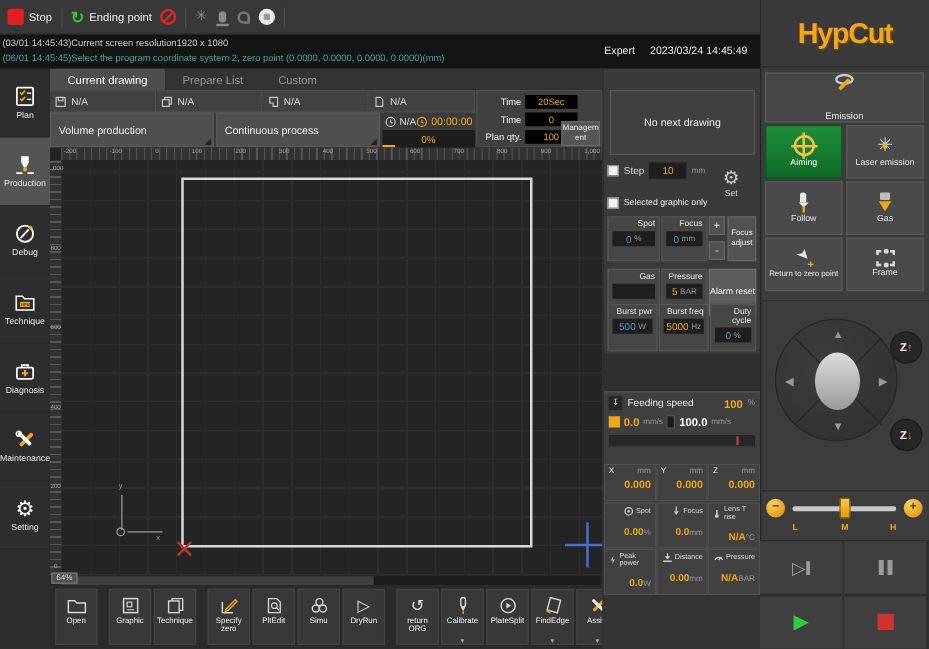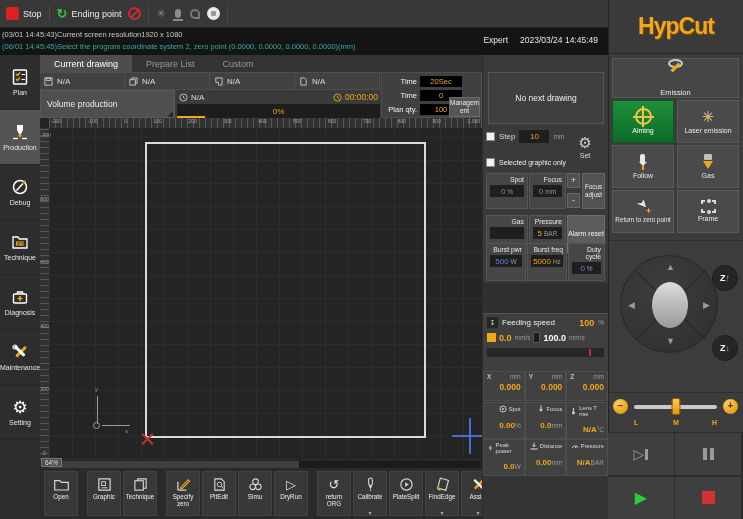--- a/index.html
+++ b/index.html
@@ -314,20 +314,24 @@
               <path d="M2 1 h4 l2 2 v6 h-6 z" fill="none" stroke="#ccc"></path>
             </svg>
           <span>N/A</span>
         </div>
       </div>
       <div class="modrow">
         <div class="dropcell">
           <span>Volume production</span>
           <span class="corner">◢</span>
         </div>
+        <div class="dropcell">
+          <span>Continuous process</span>
+          <span class="corner">◢</span>
+        </div>
         <div class="timergroup">
           <div class="timertop">
             <span class="tna">
               <svg width="9" height="9" viewBox="0 0 10 10">
                   <circle cx="5" cy="5" r="4" fill="none" stroke="#ccc"></circle>
                   <path d="M5 3 v2.2 l1.6 1" fill="none" stroke="#ccc"></path>
                 </svg>
               <span>N/A</span>
             </span>
             <span class="tna">

